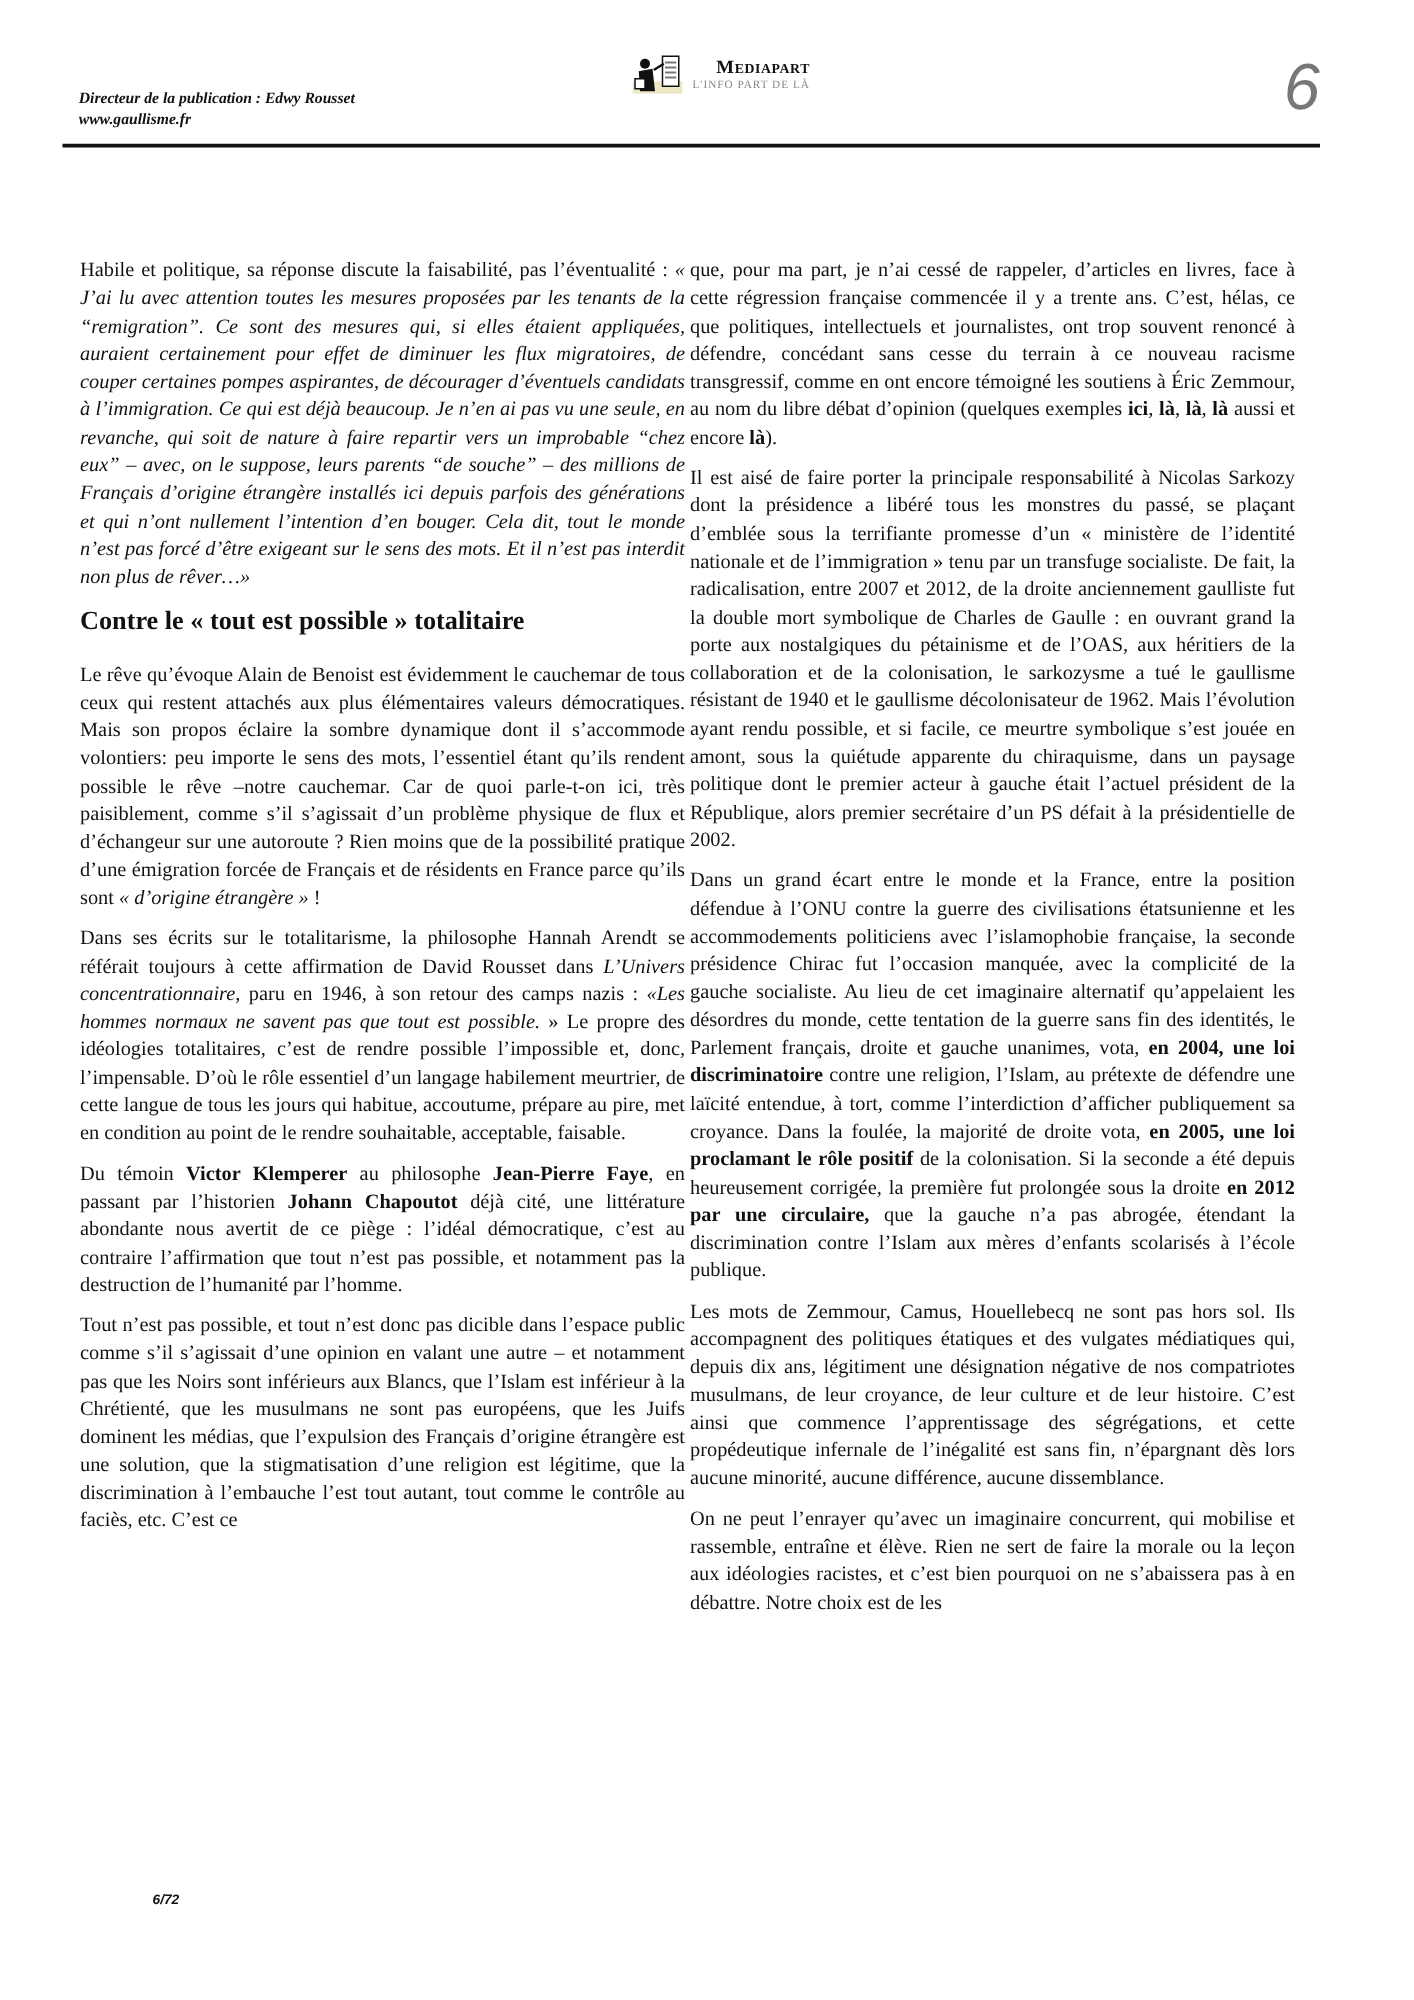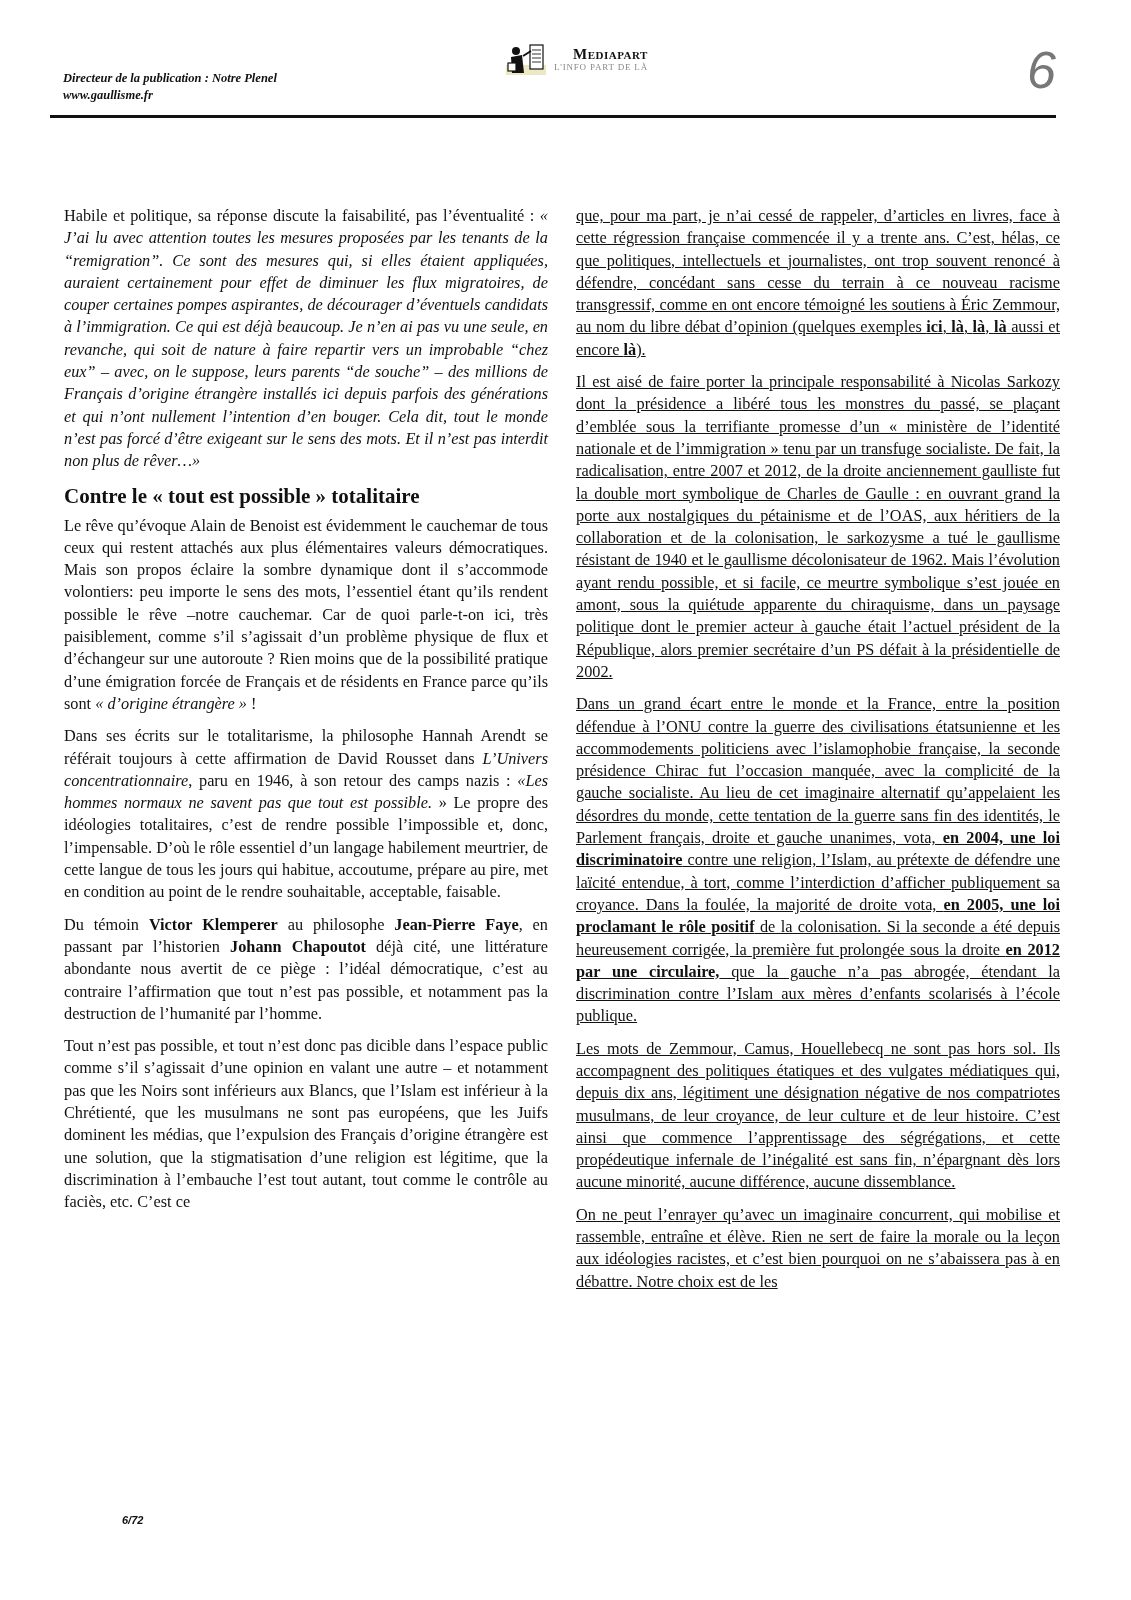--- a/index.html
+++ b/index.html
@@ -7,30 +7,30 @@
   .header-left { position: absolute; left: 63px; top: 70px; font-family: "Liberation Serif", serif; font-style: italic; font-weight: bold; font-size: 12.5px; line-height: 17px; color: #111; }
   .logo { position: absolute; left: 506px; top: 43px; display: flex; align-items: center; text-align: right; }
   .logo-mark { width: 40px; height: 32px; position: relative; }
   .logo-text { margin-left: 8px; font-family: "Liberation Serif", serif; }
   .logo-title { font-size: 15px; font-weight: bold; letter-spacing: 0.5px; color: #111; line-height: 16px; font-variant: small-caps; }
   .logo-tag { font-size: 9px; color: #888; letter-spacing: 0.8px; line-height: 10px; }
   .page-num { position: absolute; right: 75px; top: 40px; font-family: "Liberation Sans", sans-serif; font-style: italic; font-size: 52px; color: #777; line-height: 60px; }
   .rule { position: absolute; left: 50px; width: 1006px; top: 115px; height: 3px; background: #111; }
   .col { position: absolute; top: 205px; width: 484px; font-family: "Liberation Serif", serif; font-size: 16.3px; line-height: 22.3px; text-align: justify; color: #111; }
   .col-left { left: 64px; }
-  .col-right { left: 576px; text-decoration: underline; }
+  .col-right { left: 552px; }
   .col p { margin: 0 0 10px 0; }
-  .col h2 { font-family: "Liberation Serif", serif; font-size: 21px; font-weight: bold; margin: 6px 0 6px 0; line-height: 26px; }
+  .col h2 { font-family: "Liberation Serif", serif; font-size: 21px; font-weight: bold; margin: 6px 0 20px 0; line-height: 26px; }
   .footer { position: absolute; left: 93px; top: 1514px; font-family: "Liberation Sans", sans-serif; font-style: italic; font-weight: bold; font-size: 11px; color: #111; margin-left: 29px; }
 </style>
 </head>
 <body>
 
 <div class="header-left">
-  <div>Directeur de la publication : Notre Plenel</div>
+  <div>Directeur de la publication : Edwy Rousset</div>
   <div>www.gaullisme.fr</div>
 </div>
 
 <div class="logo">
   <svg class="logo-mark" width="40" height="32" viewBox="0 0 40 32">
     <rect x="0" y="22" width="40" height="10" fill="#ece8c4"></rect>
     <circle cx="10" cy="8" r="4" fill="#111"></circle>
     <path d="M5 14 L16 12 L18 30 L6 30 Z" fill="#111"></path>
     <rect x="2" y="20" width="8" height="8" fill="#fff" stroke="#111" stroke-width="1.2"></rect>
     <rect x="24" y="2" width="13" height="24" fill="#fff" stroke="#111" stroke-width="1.2"></rect>

